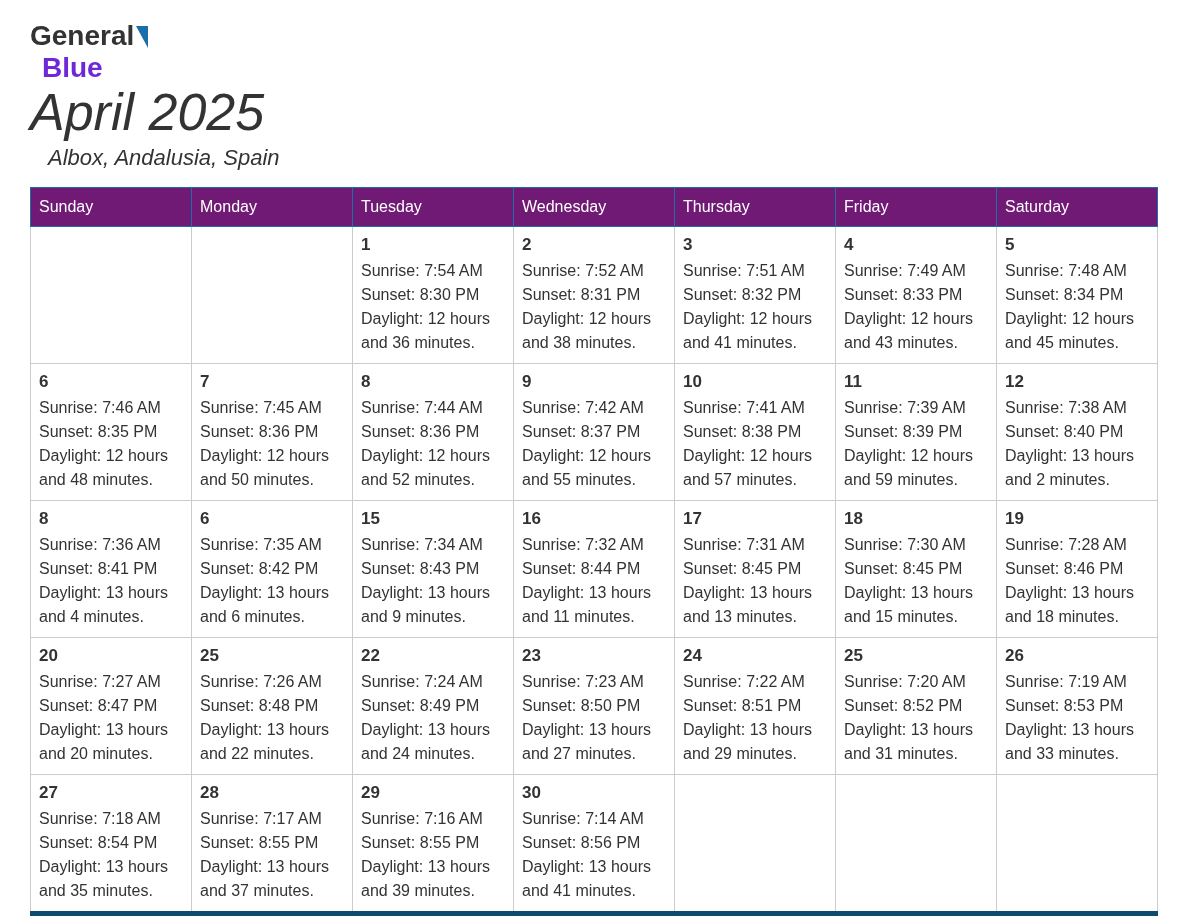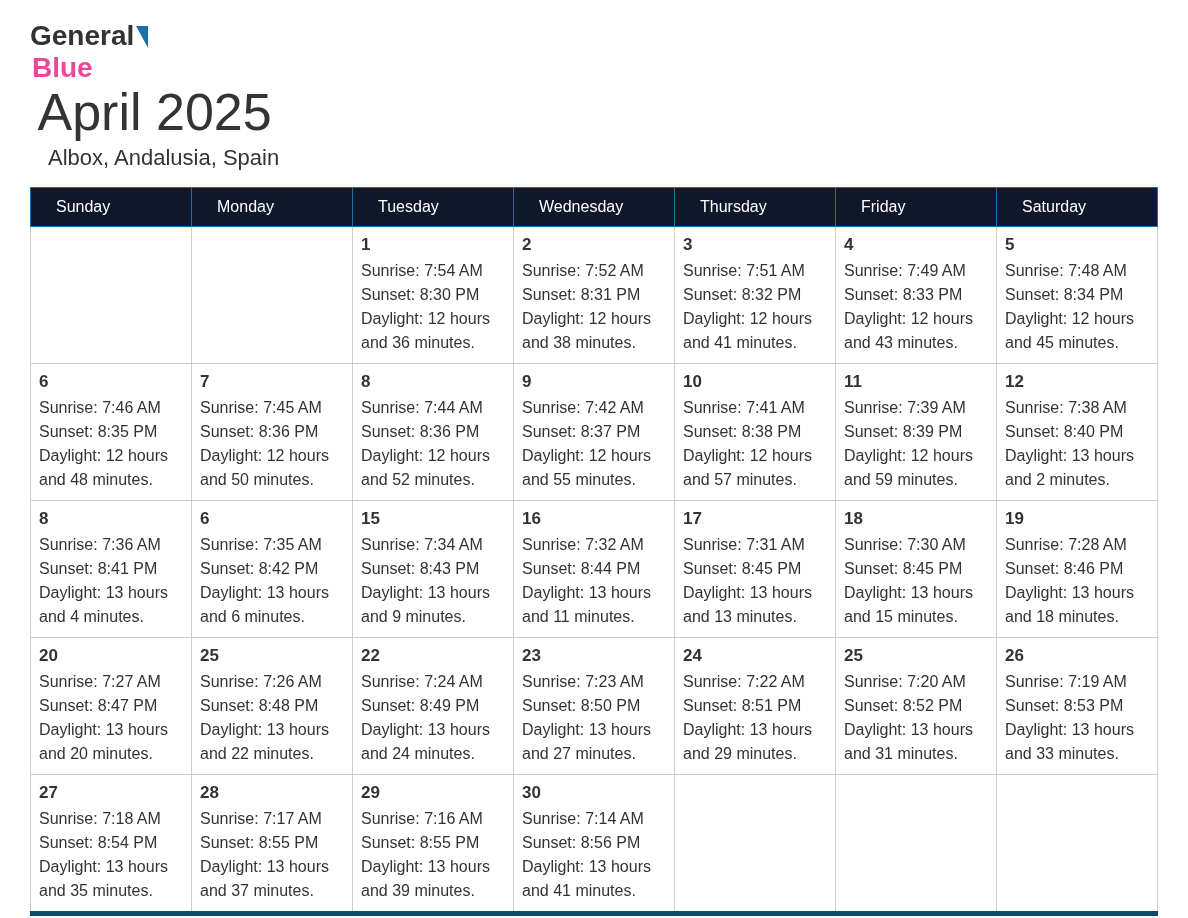--- a/index.html
+++ b/index.html
@@ -37,48 +37,49 @@
       height: 0;
       border-left: 12px solid transparent;
       border-right: 0px solid transparent;
       border-top: 22px solid #1a6fa8;
       margin-left: 2px;
       margin-top: 2px;
     }
     .logo-blue {
       font-size: 28px;
       font-weight: bold;
-      color: #ec4899;
-      margin-left: 2px;
+      color: #6d28d9;
+      margin-left: 12px;
     }
     .title-block {
-      text-align: center;
+      text-align: left;
+      font-style: italic;
     }
     .title-block h1 {
       font-size: 52px;
       font-weight: normal;
       color: #333;
       line-height: 1.1;
     }
     .title-block h2 {
       font-size: 22px;
       font-weight: normal;
       color: #333;
       margin-top: 4px;
       margin-left: 18px;
     }
     .calendar {
       width: 100%;
       border-collapse: collapse;
       border: 1px solid #ccc;
     }
     .calendar thead th {
-      background-color: #0f172a;
+      background-color: #701a75;
       color: #fff;
-      padding: 10px 25px;
+      padding: 10px 8px;
       text-align: left;
       font-size: 16px;
       font-weight: normal;
       border: 1px solid #1a6fa8;
     }
     .calendar tbody td {
       vertical-align: top;
       padding: 8px 8px;
       border: 1px solid #ccc;
       width: 14.28%;

